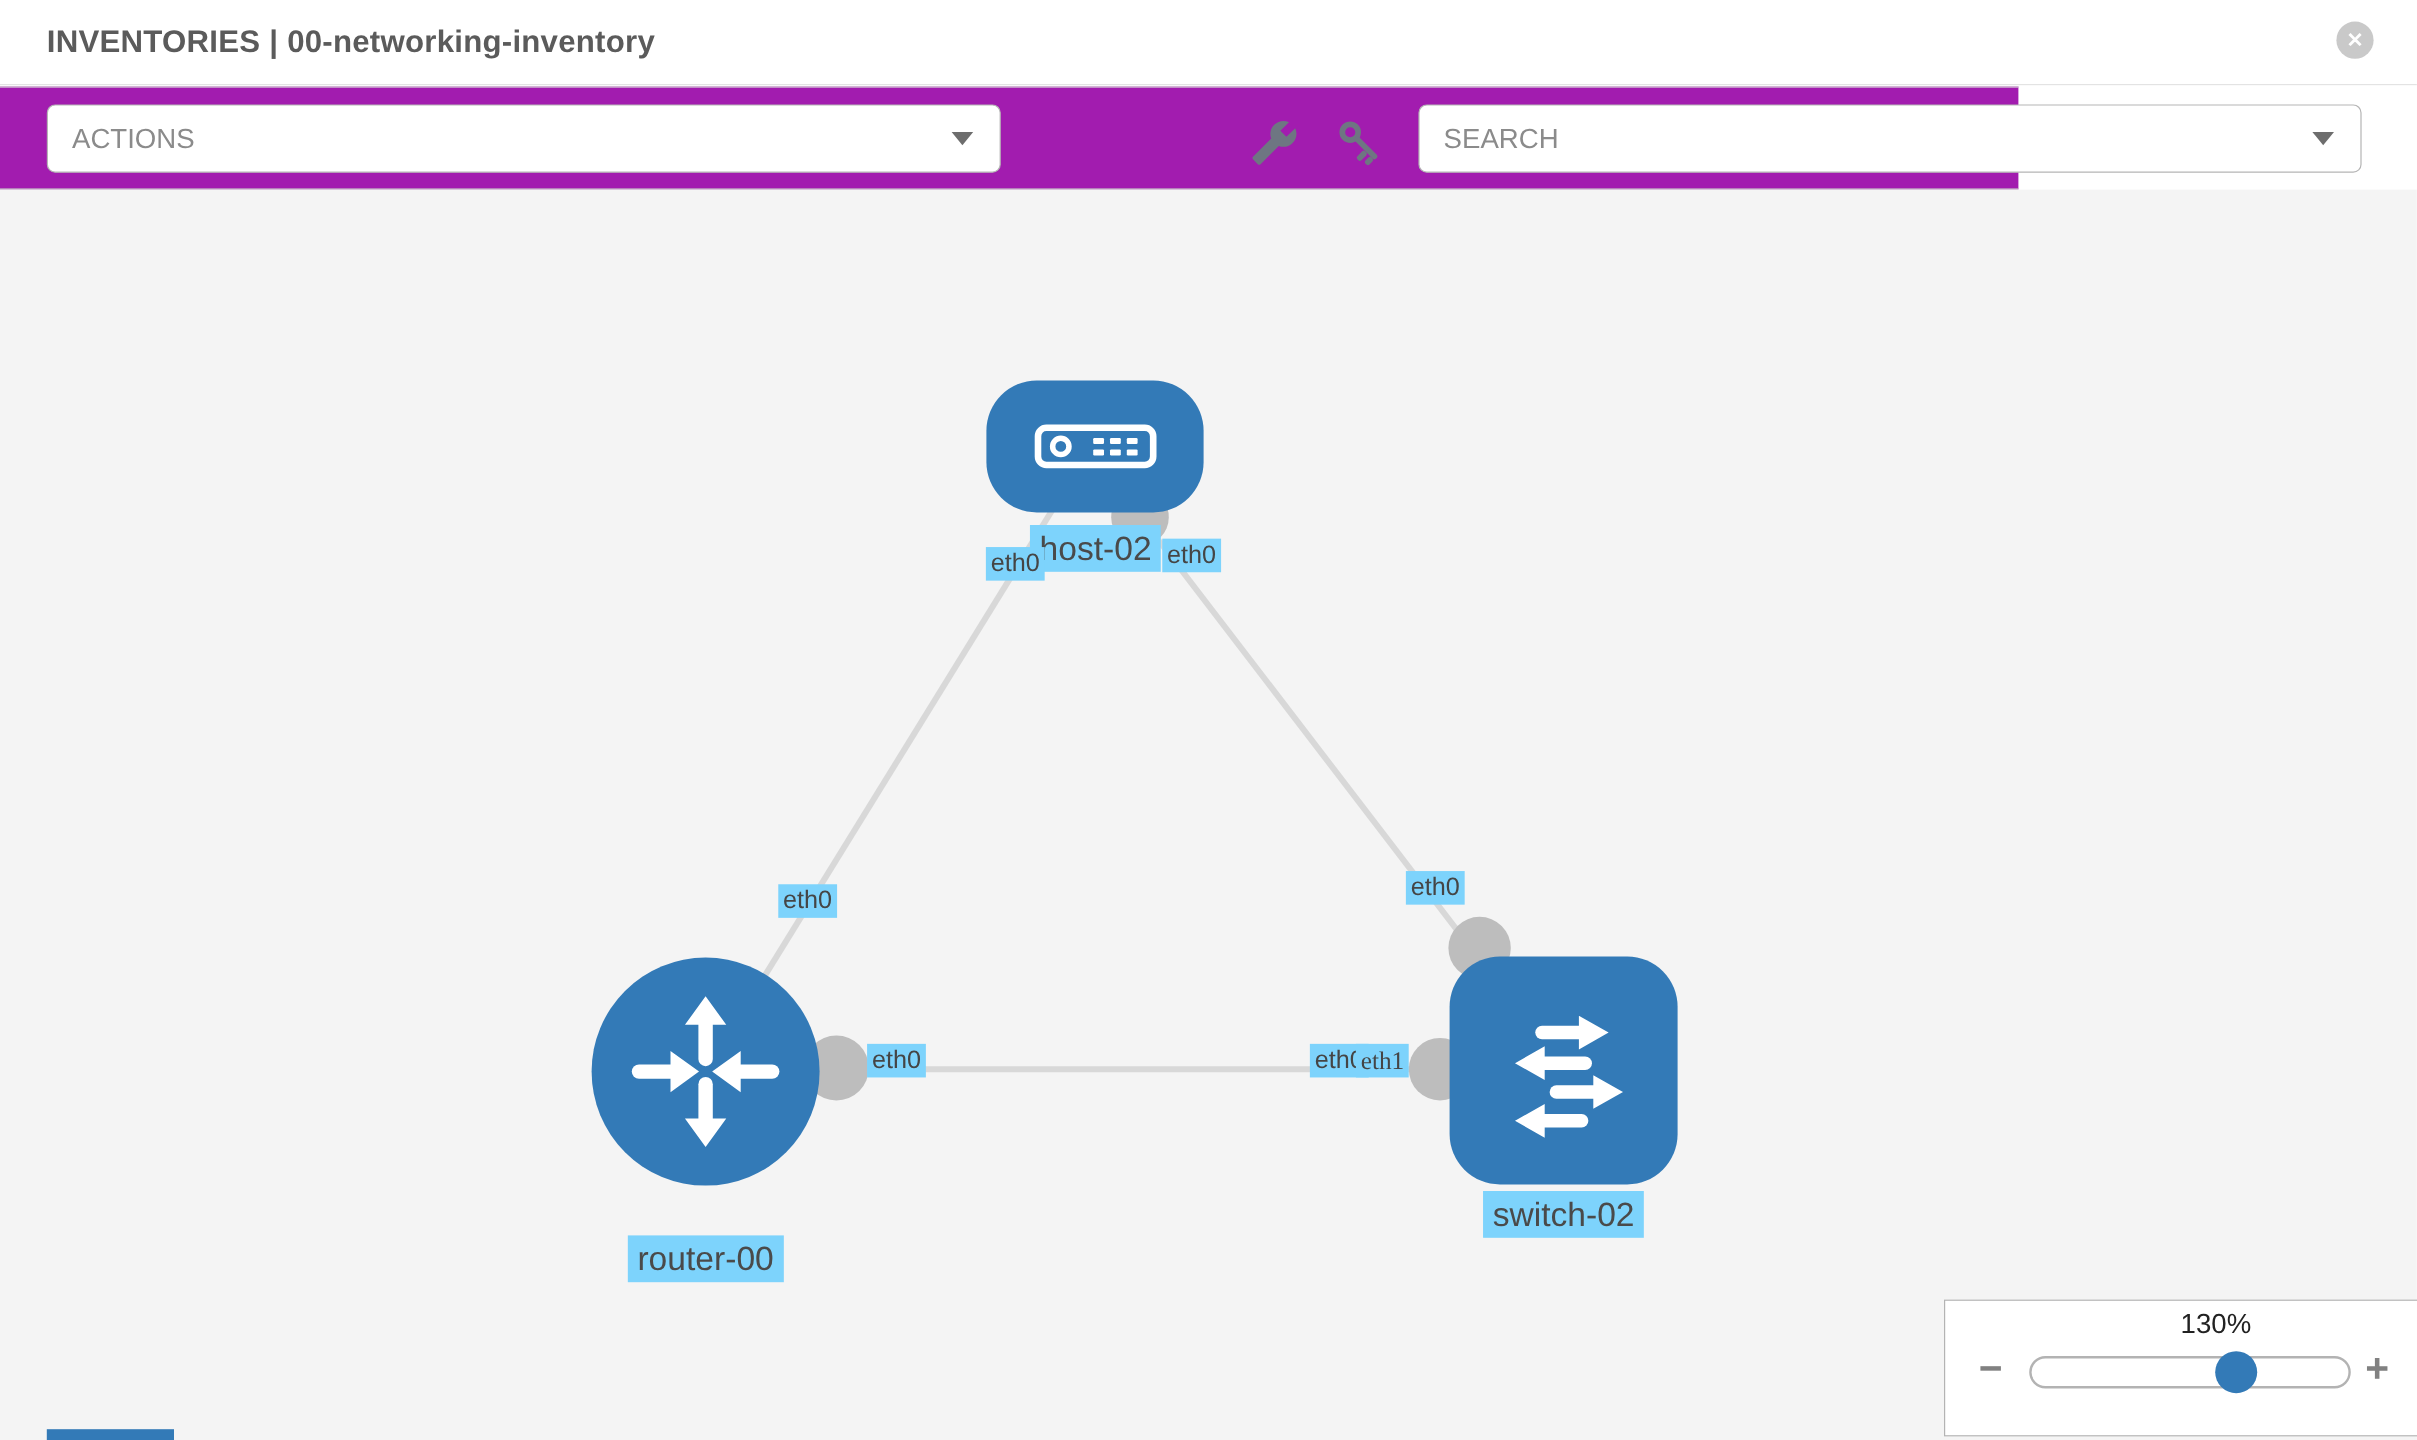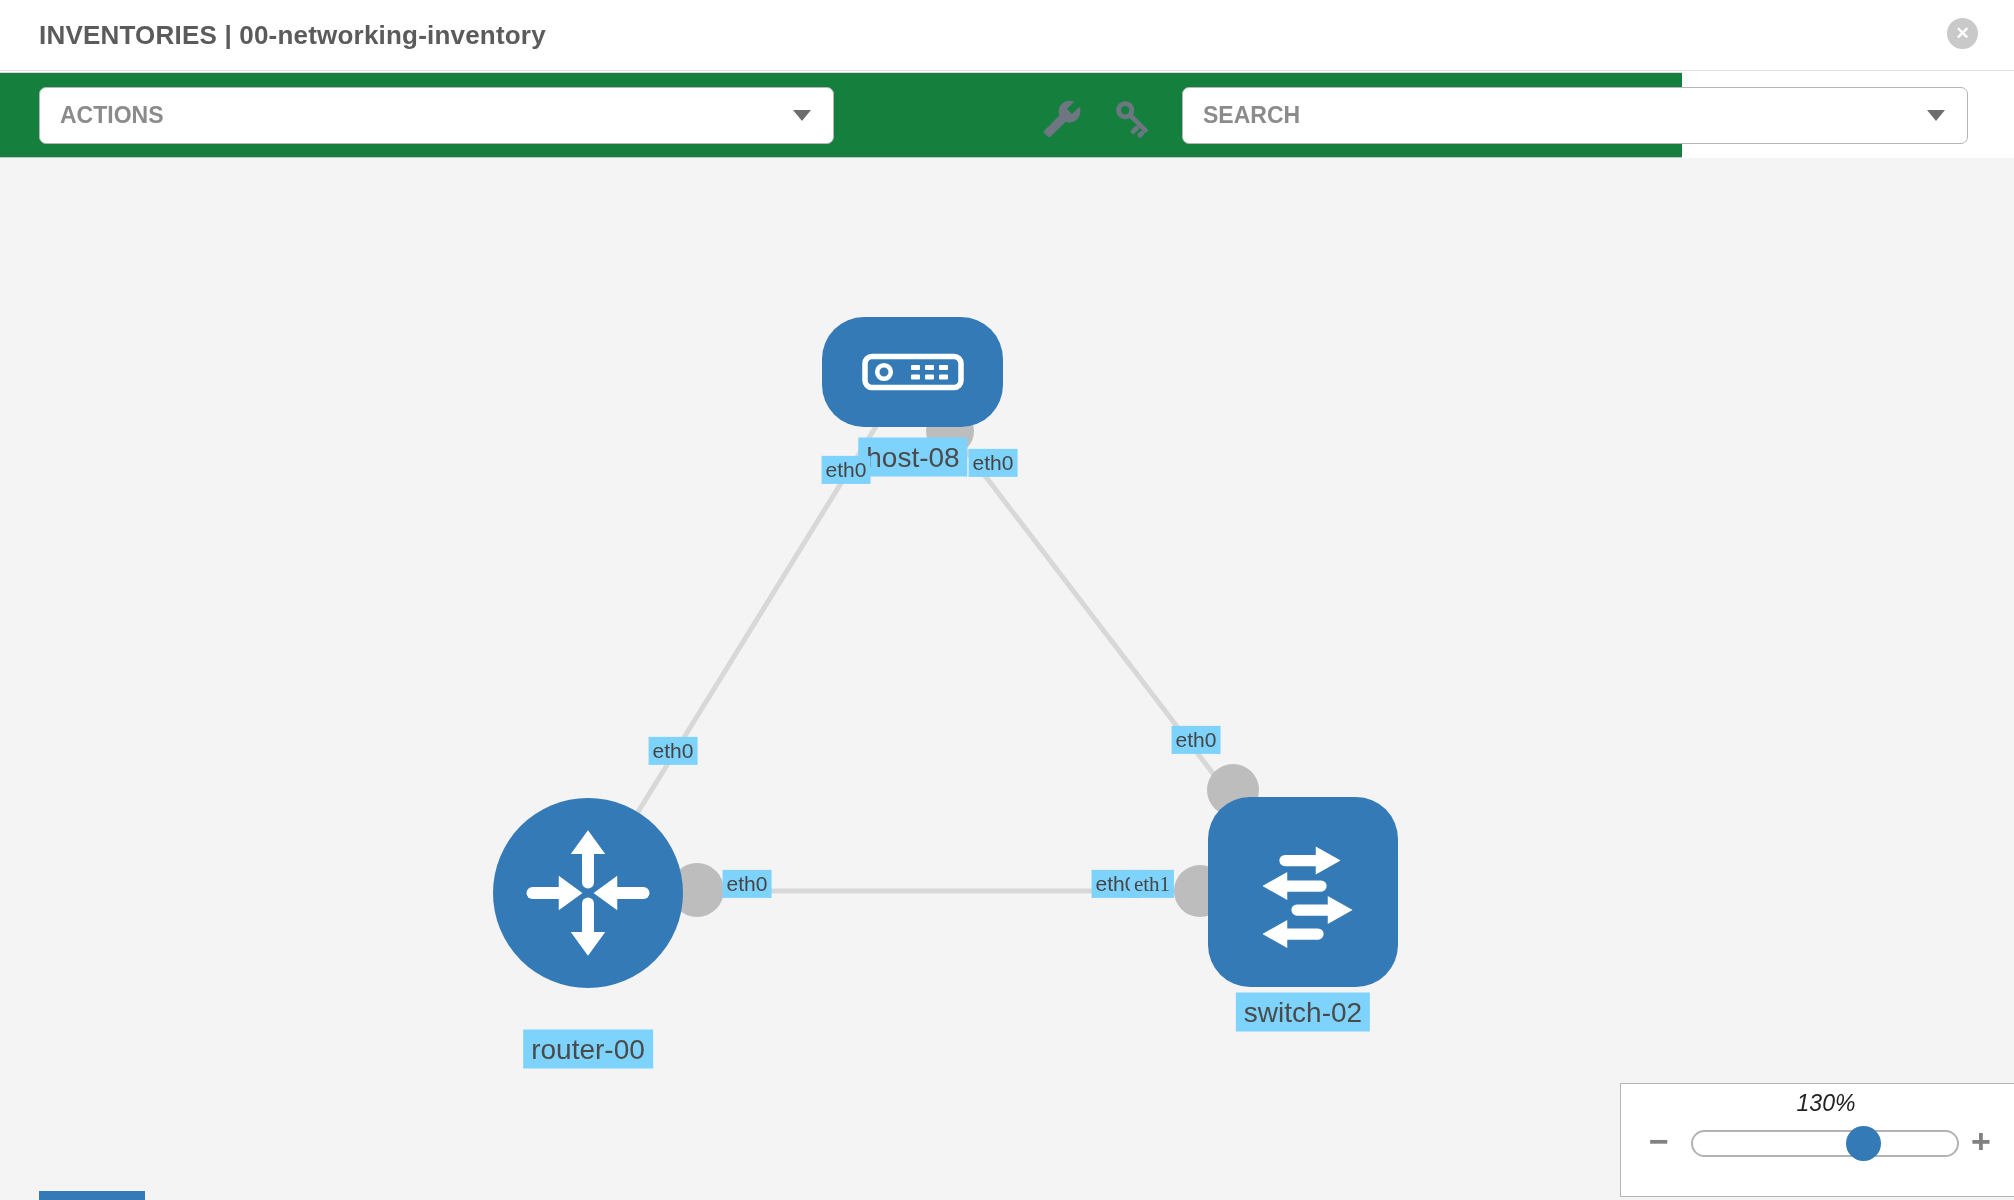--- a/index.html
+++ b/index.html
@@ -11,22 +11,22 @@
             background:#ffffff; border-bottom:1px solid #e3e3e3; }
   .title { position:absolute; left:39px; top:50%; transform:translateY(-50%);
            font-size:26px; font-weight:700; color:#5b5b5b; letter-spacing:.2px; }
   .close-btn { position:absolute; right:36px; top:18px; width:31px; height:31px;
                border-radius:50%; background:#c9c9c9; color:#fff; display:flex;
                align-items:center; justify-content:center; font-size:17px;
                font-weight:700; cursor:pointer; }
 
   
   .toolbar { position:absolute; top:72px; left:0; width:1682px; height:86px;
-             background:#15803d; border-top:1px solid #dadada;
-             border-bottom:1px solid #c3c3c3;font-weight:bold; }
+             background:#a21caf; border-top:1px solid #dadada;
+             border-bottom:1px solid #c3c3c3; }
   .select-box { position:absolute; top:14px; height:57px; background:#fff;
                 border:1px solid #b5b5b5; border-radius:7px; display:flex;
                 align-items:center; padding:0 20px; font-size:23px; color:#8b8b8b;
                 cursor:pointer; }
   .select-box .caret { position:absolute; right:22px; width:0; height:0;
                 border-left:9px solid transparent; border-right:9px solid transparent;
                 border-top:11px solid #6d6d6d; }
   #actions-select { left:39px; width:795px; }
   #search-select  { left:1182px; width:786px;text-align:right; }
   .tool-icon { position:absolute; top:26px; width:40px; height:40px; cursor:pointer;
@@ -44,22 +44,22 @@
   #node-switch { left:1208px; top:639px; width:190px; height:190px; border-radius:42px; }
 
   .chip { position:absolute; transform:translate(-50%,-50%); background:#7dd3fc;
           color:#454545; font-size:21px; line-height:1.25; padding:1px 4px;
           white-space:nowrap; }
   .node-label { font-size:28px; color:#4a4a4a; padding:2px 8px; }
 
   
   .zoom-panel { position:absolute; left:1620px; top:1083px; width:400px; height:114px;
                 background:#ffffff; border:1px solid #b3b3b3; }
-  .zoom-value { position:absolute; left:155px; top:6px; width:100px; text-align:center;
-                font-size:23px; color:#222;font-style:italic; }
+  .zoom-value { position:absolute; left:155px; top:6px; width:100px; text-align:right;
+                font-size:23px; color:#222; }
   .zoom-minus, .zoom-plus { position:absolute; top:40px; font-size:34px; font-weight:700;
                 color:#818181; cursor:pointer; line-height:34px; }
   .zoom-minus { left:28px; }
   .zoom-plus  { left:350px; }
   .zoom-track { position:absolute; left:70px; top:46px; width:268px; height:27px;
                 border:2px solid #b3b3b3; border-radius:14px; background:#fff;
                 cursor:pointer; }
   .zoom-thumb { position:absolute; left:225px; top:42px; width:35px; height:35px;
                 border-radius:50%; background:#337ab7; cursor:grab; }
 
@@ -154,21 +154,21 @@
         <line x1="62" y1="46" x2="36" y2="46"></line>
         <polygon points="24,46 39,37.5 39,54.5" stroke-width="1"></polygon>
         <line x1="46" y1="62" x2="70" y2="62"></line>
         <polygon points="82,62 67,53.5 67,70.5" stroke-width="1"></polygon>
         <line x1="60" y1="78" x2="36" y2="78"></line>
         <polygon points="24,78 39,69.5 39,86.5" stroke-width="1"></polygon>
       </g>
     </svg>
   </div>
 
-  <div class="chip node-label" style="left:913px; top:299px;">host-08</div>
+  <div class="chip node-label" style="left:913px; top:299px;">host-02</div>
   <div class="chip node-label" style="left:588px; top:854px;margin-top:37px;">router-00</div>
   <div class="chip node-label" style="left:1303px; top:854px;">switch-02</div>
 
   <div class="chip" style="left:846px; top:312px;">eth0</div>
   <div class="chip" style="left:993px; top:305px;">eth0</div>
   <div class="chip" style="left:673px; top:593px;">eth0</div>
   <div class="chip" style="left:1196px; top:582px;">eth0</div>
   <div class="chip" style="left:747px; top:726px;">eth0</div>
   <div class="chip" style="left:1116px; top:726px; z-index:1;">eth0</div>
   <div class="chip" style="left:1152px; top:726px; z-index:2;font-family:Liberation Serif, serif;">eth1</div>

